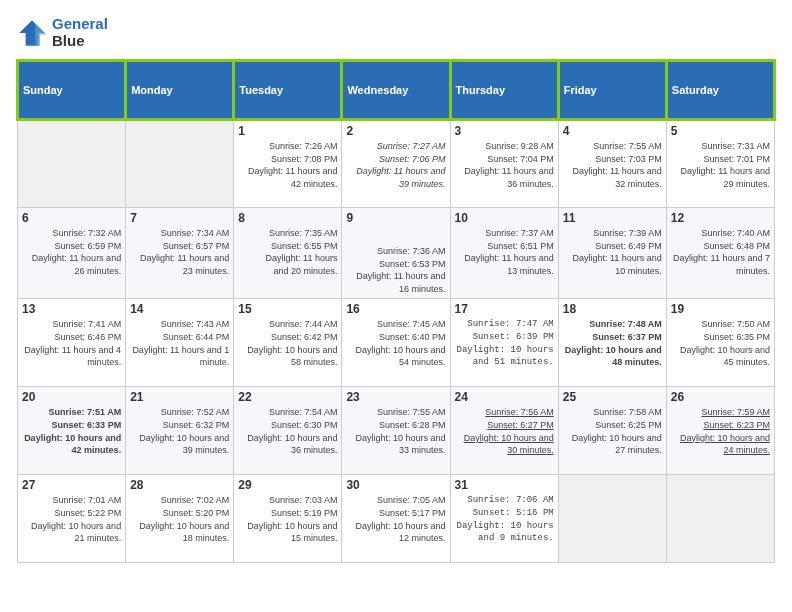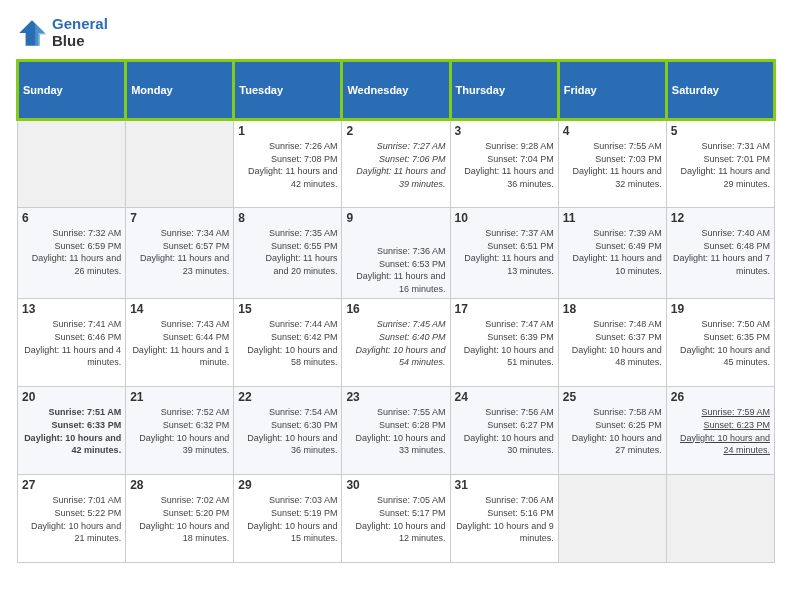--- a/index.html
+++ b/index.html
@@ -225,33 +225,33 @@
 Daylight: 11 hours and 1 minute.</div>
           </td>
           <td>
             <span class="day-number">15</span>
             <div class="day-info" style="white-space: pre-line;">Sunrise: 7:44 AM
 Sunset: 6:42 PM
 Daylight: 10 hours and 58 minutes.</div>
           </td>
           <td>
             <span class="day-number">16</span>
-            <div class="day-info" style="white-space: pre-line; font-style: italic;">Sunrise: 7:45 AM
+            <div class="day-info" style="white-space: pre-line;">Sunrise: 7:45 AM
 Sunset: 6:40 PM
 Daylight: 10 hours and 54 minutes.</div>
           </td>
           <td>
             <span class="day-number">17</span>
-            <div class="day-info" style="white-space: pre-line;">Sunrise: 7:47 AM
+            <div class="day-info" style="white-space: pre-line; font-family: Liberation Mono, monospace;">Sunrise: 7:47 AM
 Sunset: 6:39 PM
 Daylight: 10 hours and 51 minutes.</div>
           </td>
           <td>
             <span class="day-number">18</span>
-            <div class="day-info" style="white-space: pre-line;">Sunrise: 7:48 AM
+            <div class="day-info" style="white-space: pre-line; font-weight: bold;">Sunrise: 7:48 AM
 Sunset: 6:37 PM
 Daylight: 10 hours and 48 minutes.</div>
           </td>
           <td>
             <span class="day-number">19</span>
             <div class="day-info" style="white-space: pre-line;">Sunrise: 7:50 AM
 Sunset: 6:35 PM
 Daylight: 10 hours and 45 minutes.</div>
           </td>
         </tr>
@@ -275,21 +275,21 @@
 Daylight: 10 hours and 36 minutes.</div>
           </td>
           <td>
             <span class="day-number">23</span>
             <div class="day-info" style="white-space: pre-line;">Sunrise: 7:55 AM
 Sunset: 6:28 PM
 Daylight: 10 hours and 33 minutes.</div>
           </td>
           <td>
             <span class="day-number">24</span>
-            <div class="day-info" style="white-space: pre-line;">Sunrise: 7:56 AM
+            <div class="day-info" style="white-space: pre-line; text-decoration: underline;">Sunrise: 7:56 AM
 Sunset: 6:27 PM
 Daylight: 10 hours and 30 minutes.</div>
           </td>
           <td>
             <span class="day-number">25</span>
             <div class="day-info" style="white-space: pre-line;">Sunrise: 7:58 AM
 Sunset: 6:25 PM
 Daylight: 10 hours and 27 minutes.</div>
           </td>
           <td>
@@ -319,21 +319,21 @@
 Daylight: 10 hours and 15 minutes.</div>
           </td>
           <td>
             <span class="day-number">30</span>
             <div class="day-info" style="white-space: pre-line;">Sunrise: 7:05 AM
 Sunset: 5:17 PM
 Daylight: 10 hours and 12 minutes.</div>
           </td>
           <td>
             <span class="day-number">31</span>
-            <div class="day-info" style="white-space: pre-line;">Sunrise: 7:06 AM
+            <div class="day-info" style="white-space: pre-line; font-family: Liberation Mono, monospace;">Sunrise: 7:06 AM
 Sunset: 5:16 PM
 Daylight: 10 hours and 9 minutes.</div>
           </td>
           <td class="empty-cell"></td>
           <td class="empty-cell"></td>
         </tr>
       </tbody>
   </table>
 </div>
 

